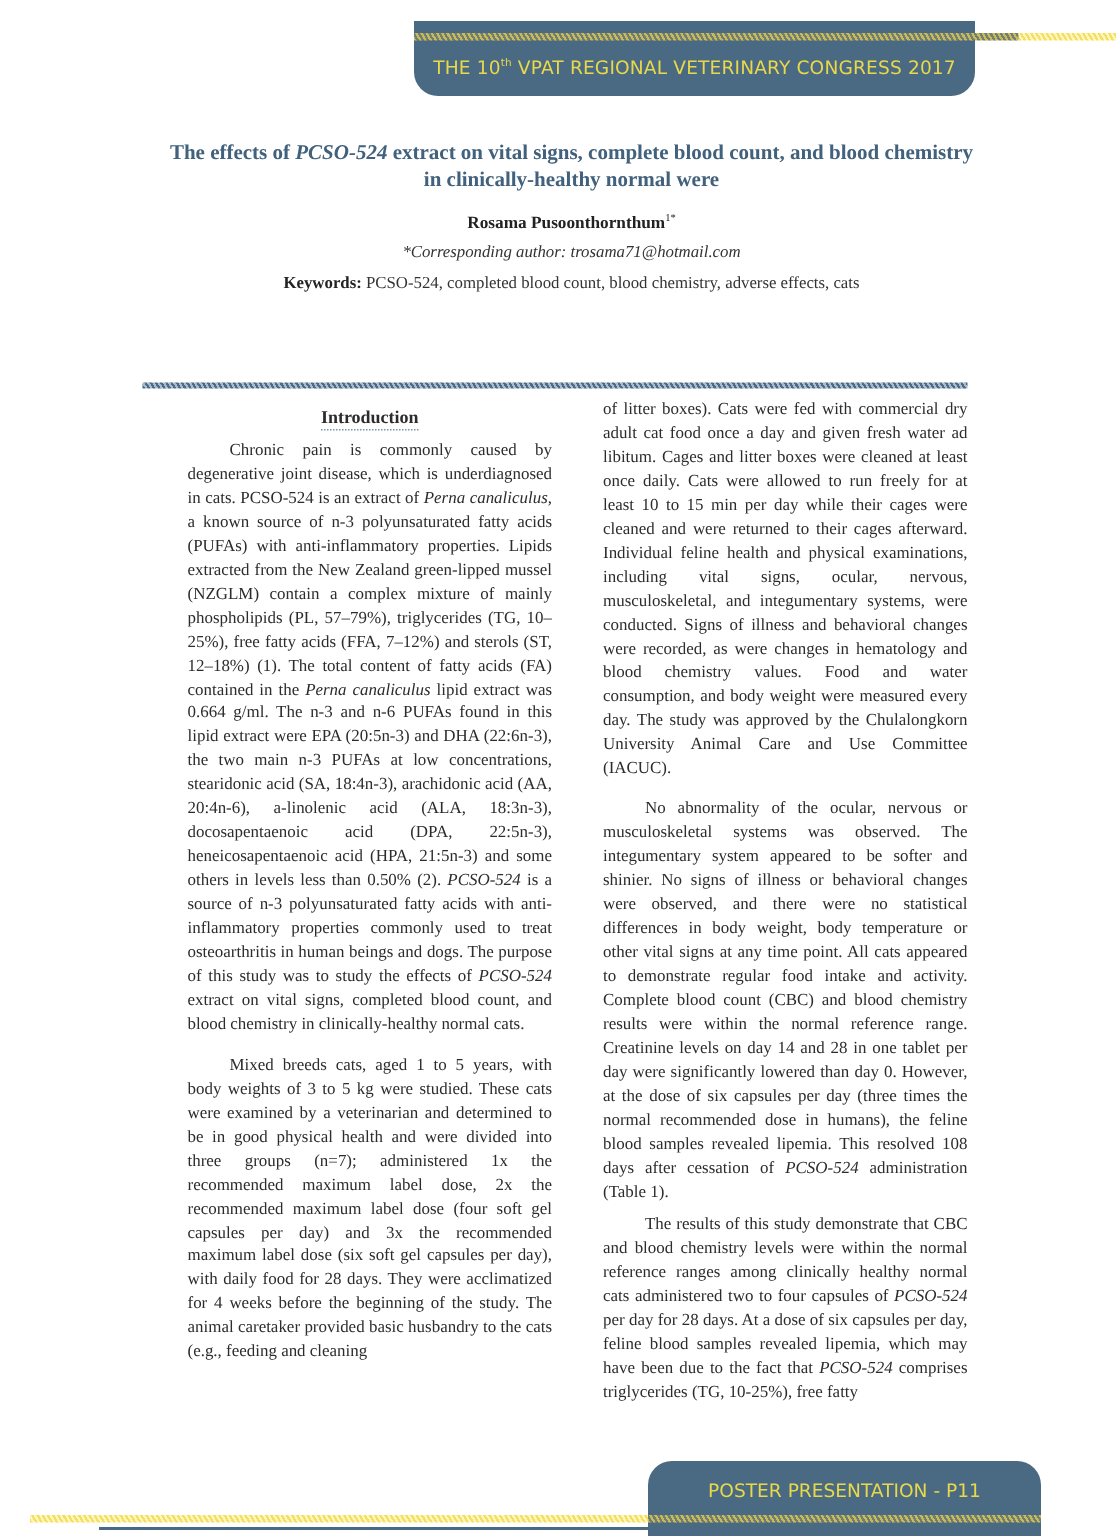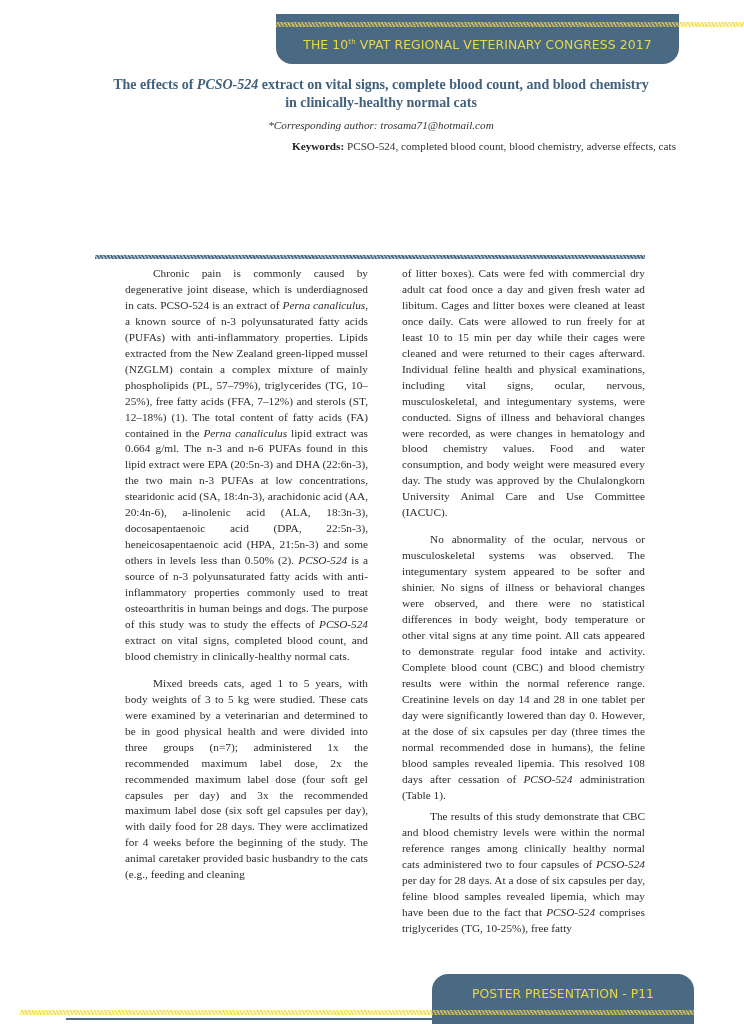--- a/index.html
+++ b/index.html
@@ -8,42 +8,42 @@
     background: repeating-linear-gradient(60deg, #f2df66 0px, #f2df66 1.5px, #fff6b8 1.5px, #fff6b8 3px);
   }
   .rope-gold {
     background: repeating-linear-gradient(60deg, #c9b95a 0px, #c9b95a 1.5px, #6f7f70 1.5px, #6f7f70 3px);
   }
   .rope-blue {
     background: repeating-linear-gradient(60deg, #4d6b86 0px, #4d6b86 1.5px, #a9bccc 1.5px, #a9bccc 3px);
   }
   
   #header-banner {
-    position: absolute; left: 276px; top: 14px; width: 403px; height: 50px;
+    position: absolute; left: 276px; top: 14px; width: 374px; height: 50px;
     background: #4a6a83; border-radius: 0 0 16px 16px;
   }
   #header-rope { position: absolute; left: 0; top: 8px; width: 403px; height: 5px; }
   #header-rope-ext { position: absolute; left: 679px; top: 22px; width: 65px; height: 5px; }
   #header-text {
     position: absolute; left: 0; right: 0; top: 23px; text-align: center;
     font-family: "DejaVu Sans", sans-serif; font-size: 12.4px; color: #e8d84a; letter-spacing: 0.1px;
   }
   #header-text sup { font-size: 7px; }
   
-  #title-block { position: absolute; left: 86px; width: 590px; top: 76px; text-align: center; }
+  #title-block { position: absolute; left: 86px; width: 590px; top: 94px; text-align: center; }
   #paper-title {
     font-weight: bold; font-size: 14px; line-height: 18px; color: #41617c; margin: 0;
   }
   #paper-title i { font-style: italic; }
   #author { margin-top: 11px; font-weight: bold; font-size: 11.5px; color: #222; }
   #author sup { font-size: 7px; font-weight: normal; }
   #affiliation { margin-top: 9px; font-style: italic; font-size: 11.2px; line-height: 15px; color: #333; }
   #affiliation sup { font-size: 7px; }
   #corresponding { margin-top: 7px; font-size: 11.2px; color: #333; font-style: italic; }
-  #keywords { margin-top: 9px; font-size: 11.2px; color: #333; text-align: right; }
+  #keywords { margin-top: 9px; font-size: 11.2px; color: #333; }
   #keywords b { color: #222; }
   #title-divider { position: absolute; left: 95px; top: 255px; width: 550px; height: 4px; }
   
   .col { position: absolute; top: 266px; width: 243px; font-size: 11.3px; line-height: 15.95px; text-align: justify; color: #2c2c2c; }
   #col-left { left: 125px; }
   #col-right { left: 402px; }
   .section-heading {
     text-align: center; font-weight: bold; font-size: 12px; margin: 4px 0 6px 0; line-height: 17px;
   }
   .section-heading span { border-bottom: 1.5px dotted #7a93a8; padding-bottom: 1px; }
@@ -67,27 +67,29 @@
 </head>
 <body>
 
 <div id="header-rope-ext" class="rope-yellow"></div>
 <div id="header-banner">
   <div id="header-rope" class="rope-gold"></div>
   <div id="header-text"><span>THE 10</span><sup>th</sup><span> VPAT REGIONAL VETERINARY CONGRESS 2017</span></div>
 </div>
 
 <div id="title-block">
-  <h1 id="paper-title"><span>The effects of </span><i>PCSO-524</i><span> extract on vital signs, complete blood count, and blood chemistry</span><br><span>in clinically-healthy normal cats</span></h1>
+  <h1 id="paper-title"><span>The effects of </span><i>PCSO-524</i><span> extract on vital signs, complete blood count, and blood chemistry</span><br><span>in clinically-healthy normal were</span></h1>
+  <div id="author"><span>Rosama Pusoonthornthum</span><sup>1*</sup></div>
   <div id="corresponding">*Corresponding author: trosama71@hotmail.com</div>
   <div id="keywords"><b>Keywords:</b><span> PCSO-524, completed blood count, blood chemistry, adverse effects, cats</span></div>
 </div>
 <div id="title-divider" class="rope-blue"></div>
 
 <div id="col-left" class="col">
+  <div class="section-heading"><span>Introduction</span></div>
   <p class="para"><span>Chronic pain is commonly caused by degenerative joint disease, which is underdiagnosed in cats. PCSO-524 is an extract of </span><i>Perna canaliculus,</i><span> a known source of n-3 polyunsaturated fatty acids (PUFAs) with anti-inflammatory properties. Lipids extracted from the New Zealand green-lipped mussel (NZGLM) contain a complex mixture of mainly phospholipids (PL, 57–79%), triglycerides (TG, 10–25%), free fatty acids (FFA, 7–12%) and sterols (ST, 12–18%) (1). The total content of fatty acids (FA) contained in the </span><i>Perna canaliculus</i><span> lipid extract was 0.664 g/ml. The n-3 and n-6 PUFAs found in this lipid extract were EPA (20:5n-3) and DHA (22:6n-3), the two main n-3 PUFAs at low concentrations, stearidonic acid (SA, 18:4n-3), arachidonic acid (AA, 20:4n-6), a-linolenic acid (ALA, 18:3n-3), docosapentaenoic acid (DPA, 22:5n-3), heneicosapentaenoic acid (HPA, 21:5n-3) and some others in levels less than 0.50% (2). </span><i>PCSO-524</i><span> is a source of n-3 polyunsaturated fatty acids with anti-inflammatory properties commonly used to treat osteoarthritis in human beings and dogs. The purpose of this study was to study the effects of </span><i>PCSO-524</i><span> extract on vital signs, completed blood count, and blood chemistry in clinically-healthy normal cats.</span></p>
   <div class="gap"></div>
   <p class="para">Mixed breeds cats, aged 1 to 5 years, with body weights of 3 to 5 kg were studied. These cats were examined by a veterinarian and determined to be in good physical health and were divided into three groups (n=7); administered 1x the recommended maximum label dose, 2x the recommended maximum label dose (four soft gel capsules per day) and 3x the recommended maximum label dose (six soft gel capsules per day), with daily food for 28 days. They were acclimatized for 4 weeks before the beginning of the study. The animal caretaker provided basic husbandry to the cats (e.g., feeding and cleaning</p>
 </div>
 
 <div id="col-right" class="col">
   <p class="para noindent">of litter boxes). Cats were fed with commercial dry adult cat food once a day and given fresh water ad libitum. Cages and litter boxes were cleaned at least once daily. Cats were allowed to run freely for at least 10 to 15 min per day while their cages were cleaned and were returned to their cages afterward. Individual feline health and physical examinations, including vital signs, ocular, nervous, musculoskeletal, and integumentary systems, were conducted. Signs of illness and behavioral changes were recorded, as were changes in hematology and blood chemistry values. Food and water consumption, and body weight were measured every day. The study was approved by the Chulalongkorn University Animal Care and Use Committee (IACUC).</p>
   <div class="gap"></div>
   <p class="para"><span>No abnormality of the ocular, nervous or musculoskeletal systems was observed. The integumentary system appeared to be softer and shinier. No signs of illness or behavioral changes were observed, and there were no statistical differences in body weight, body temperature or other vital signs at any time point. All cats appeared to demonstrate regular food intake and activity. Complete blood count (CBC) and blood chemistry results were within the normal reference range. Creatinine levels on day 14 and 28 in one tablet per day were significantly lowered than day 0. However, at the dose of six capsules per day (three times the normal recommended dose in humans), the feline blood samples revealed lipemia. This resolved 108 days after cessation of </span><i>PCSO-524</i><span> administration (Table 1).</span></p>
   <div style="height:6px"></div>

